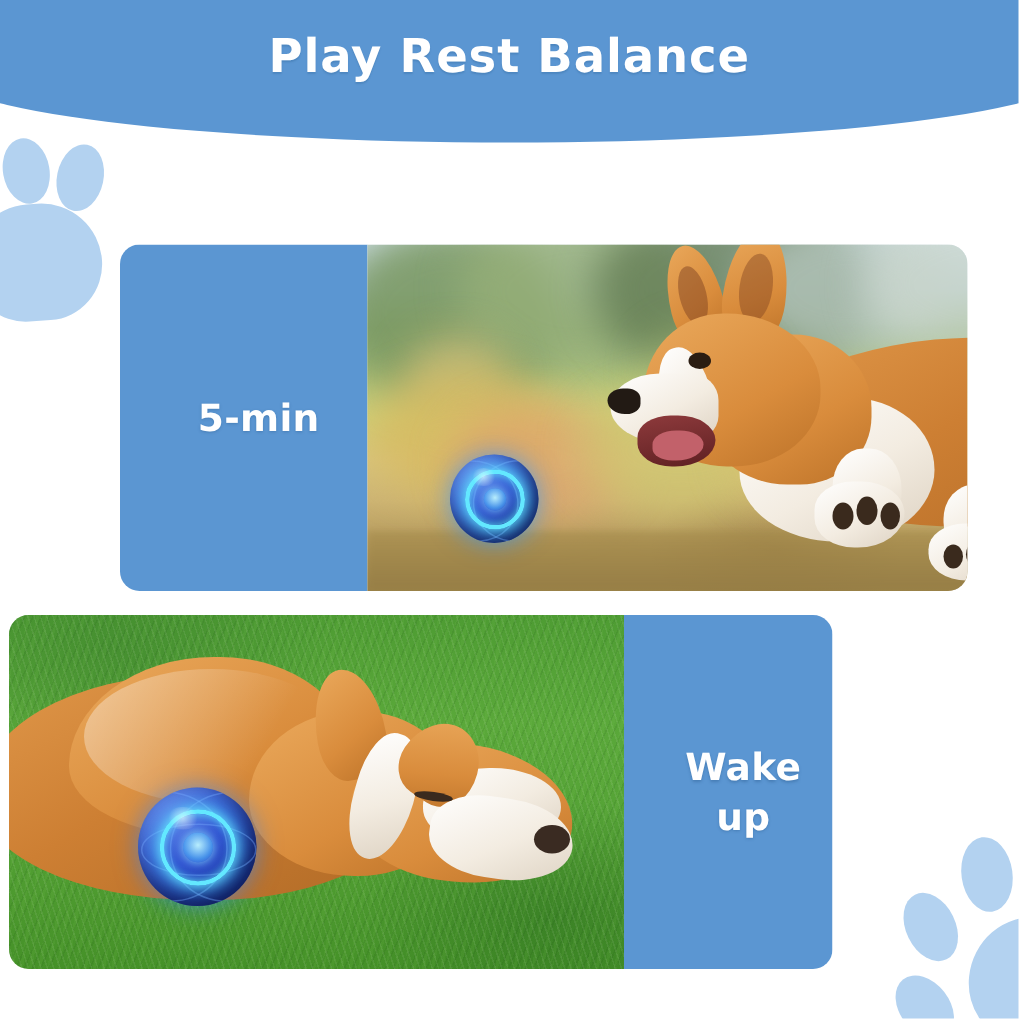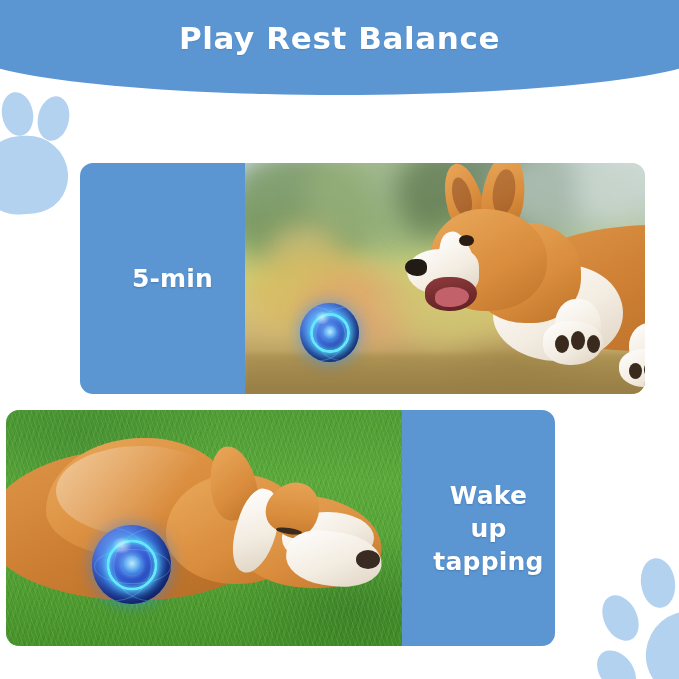--- a/index.html
+++ b/index.html
@@ -93,21 +93,21 @@
   .text-panel .caption {
     font-size: 25px;
     font-weight: bold;
     line-height: 1.32;
     letter-spacing: 0.2px;
     padding: 0 10px;
     text-shadow: 0 1px 2px rgba(35,80,130,0.35);
     margin-left: 20px;
   }
   .card-one .text-panel { width: 165px; }
-  .card-two .text-panel { width: 153px; }
+  .card-two .text-panel { width: 139px; }
 
   .photo {
     flex: 1 1 auto;
     position: relative;
     overflow: hidden;
   }
 
   
   .photo-run {
     background:
@@ -363,16 +363,15 @@
       </div>
       <div class="ring"></div>
       <div class="glyph"></div>
       <div class="spec"></div>
     </div>
   </div>
 
   <div class="text-panel">
     <div class="caption">
       <div>Wake up</div>
-      <div>tapping</div>
     </div>
   </div>
 </div>
 
 </body></html>

